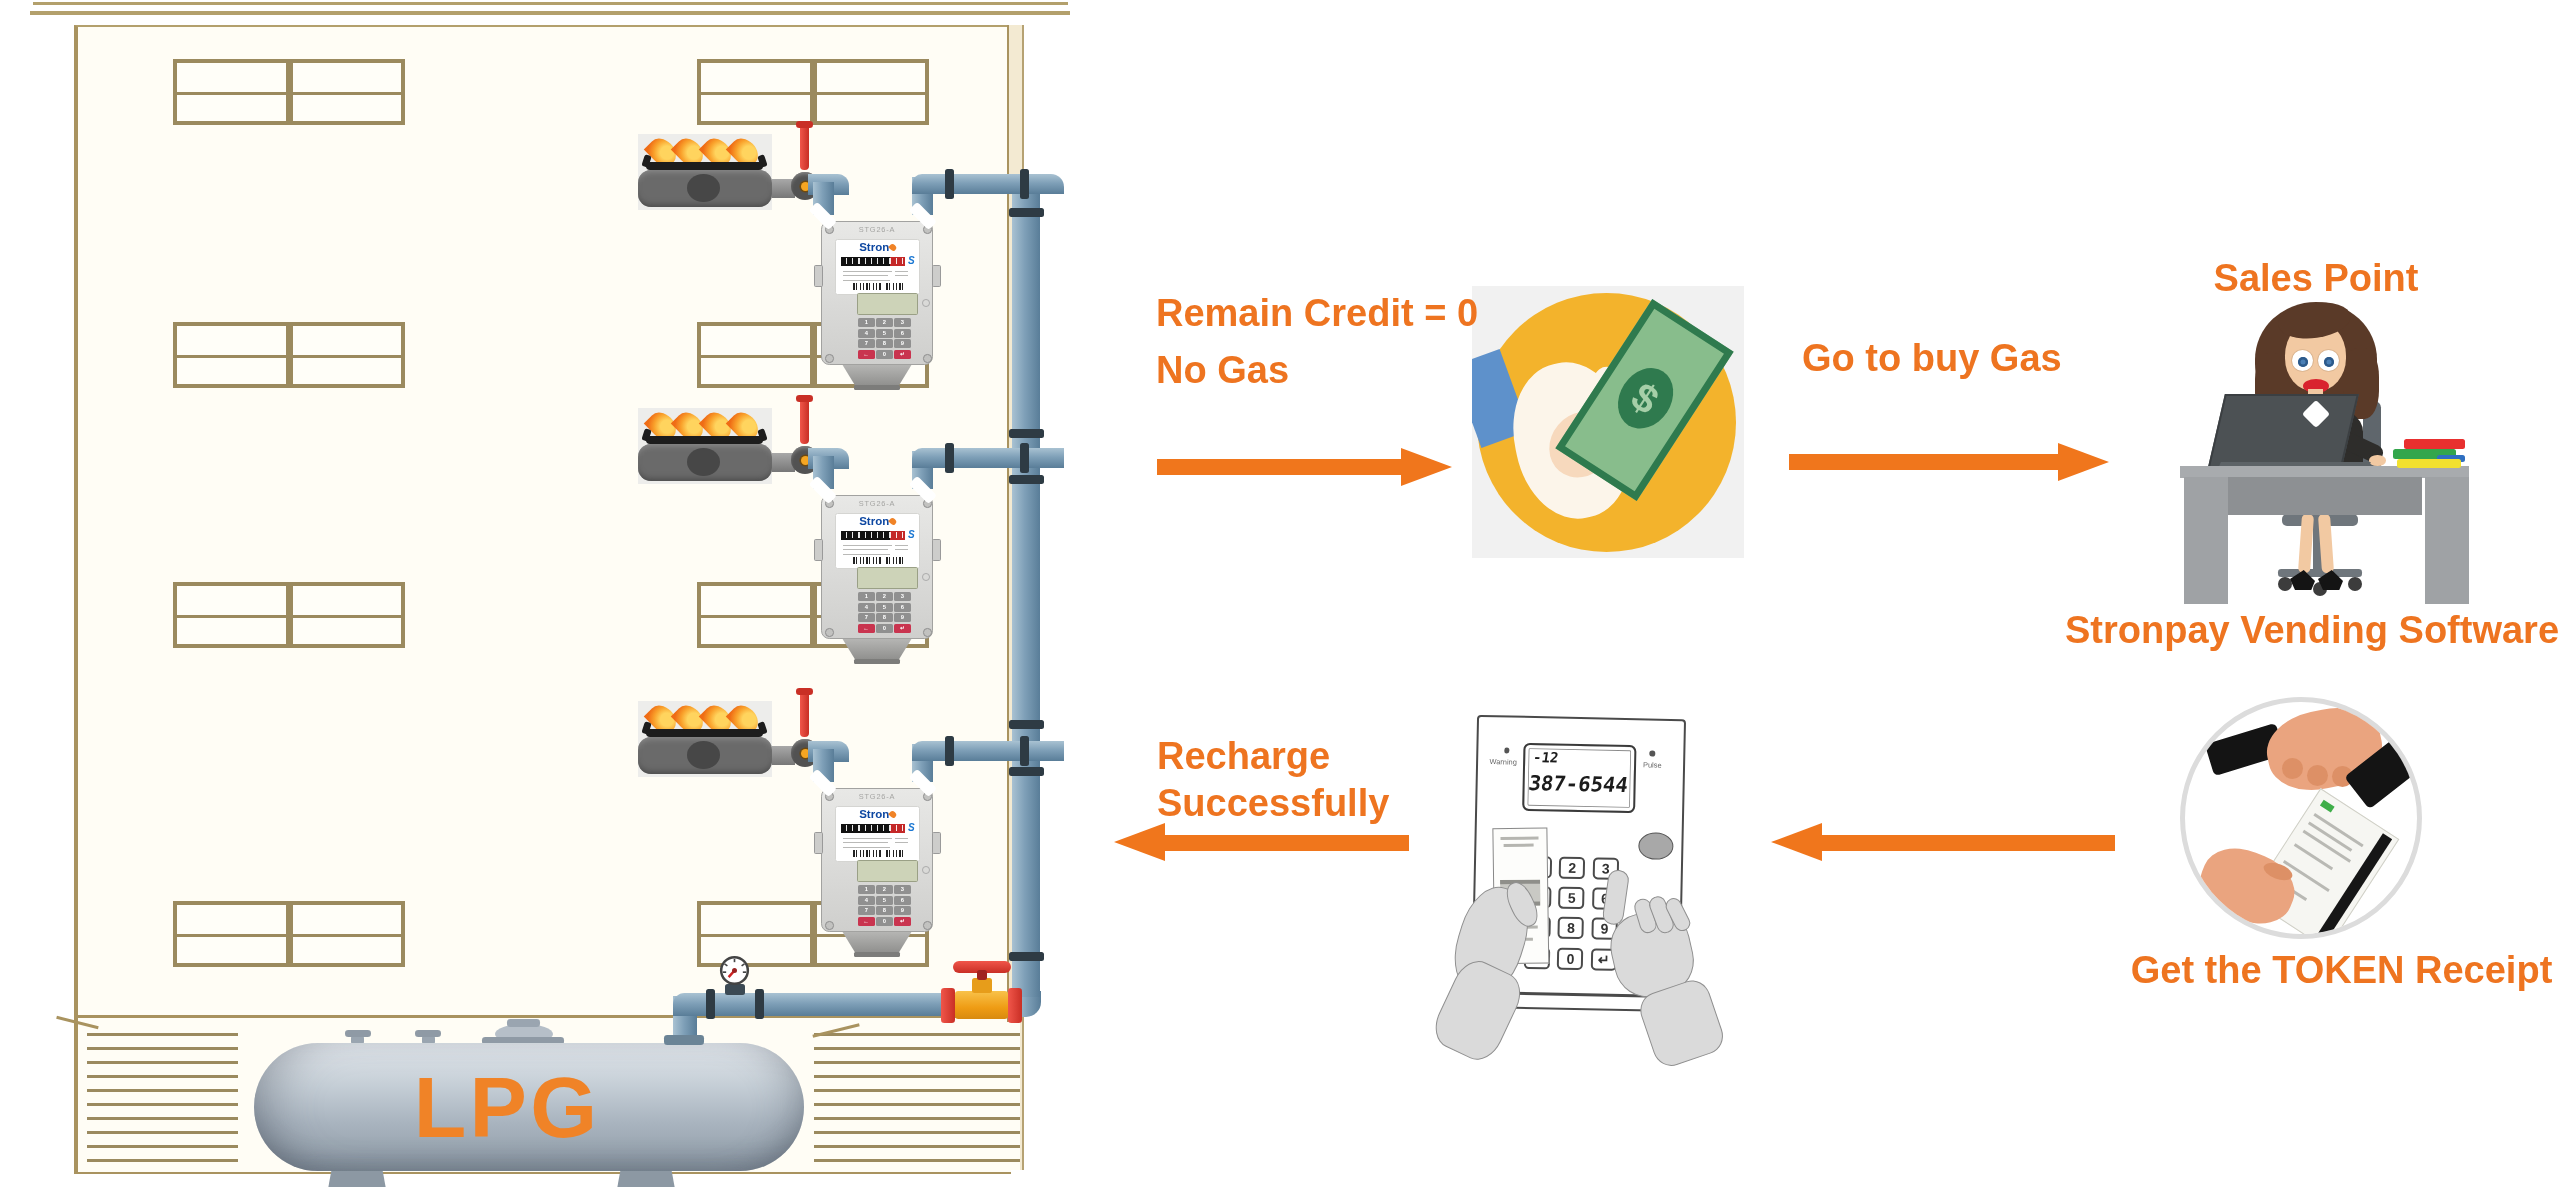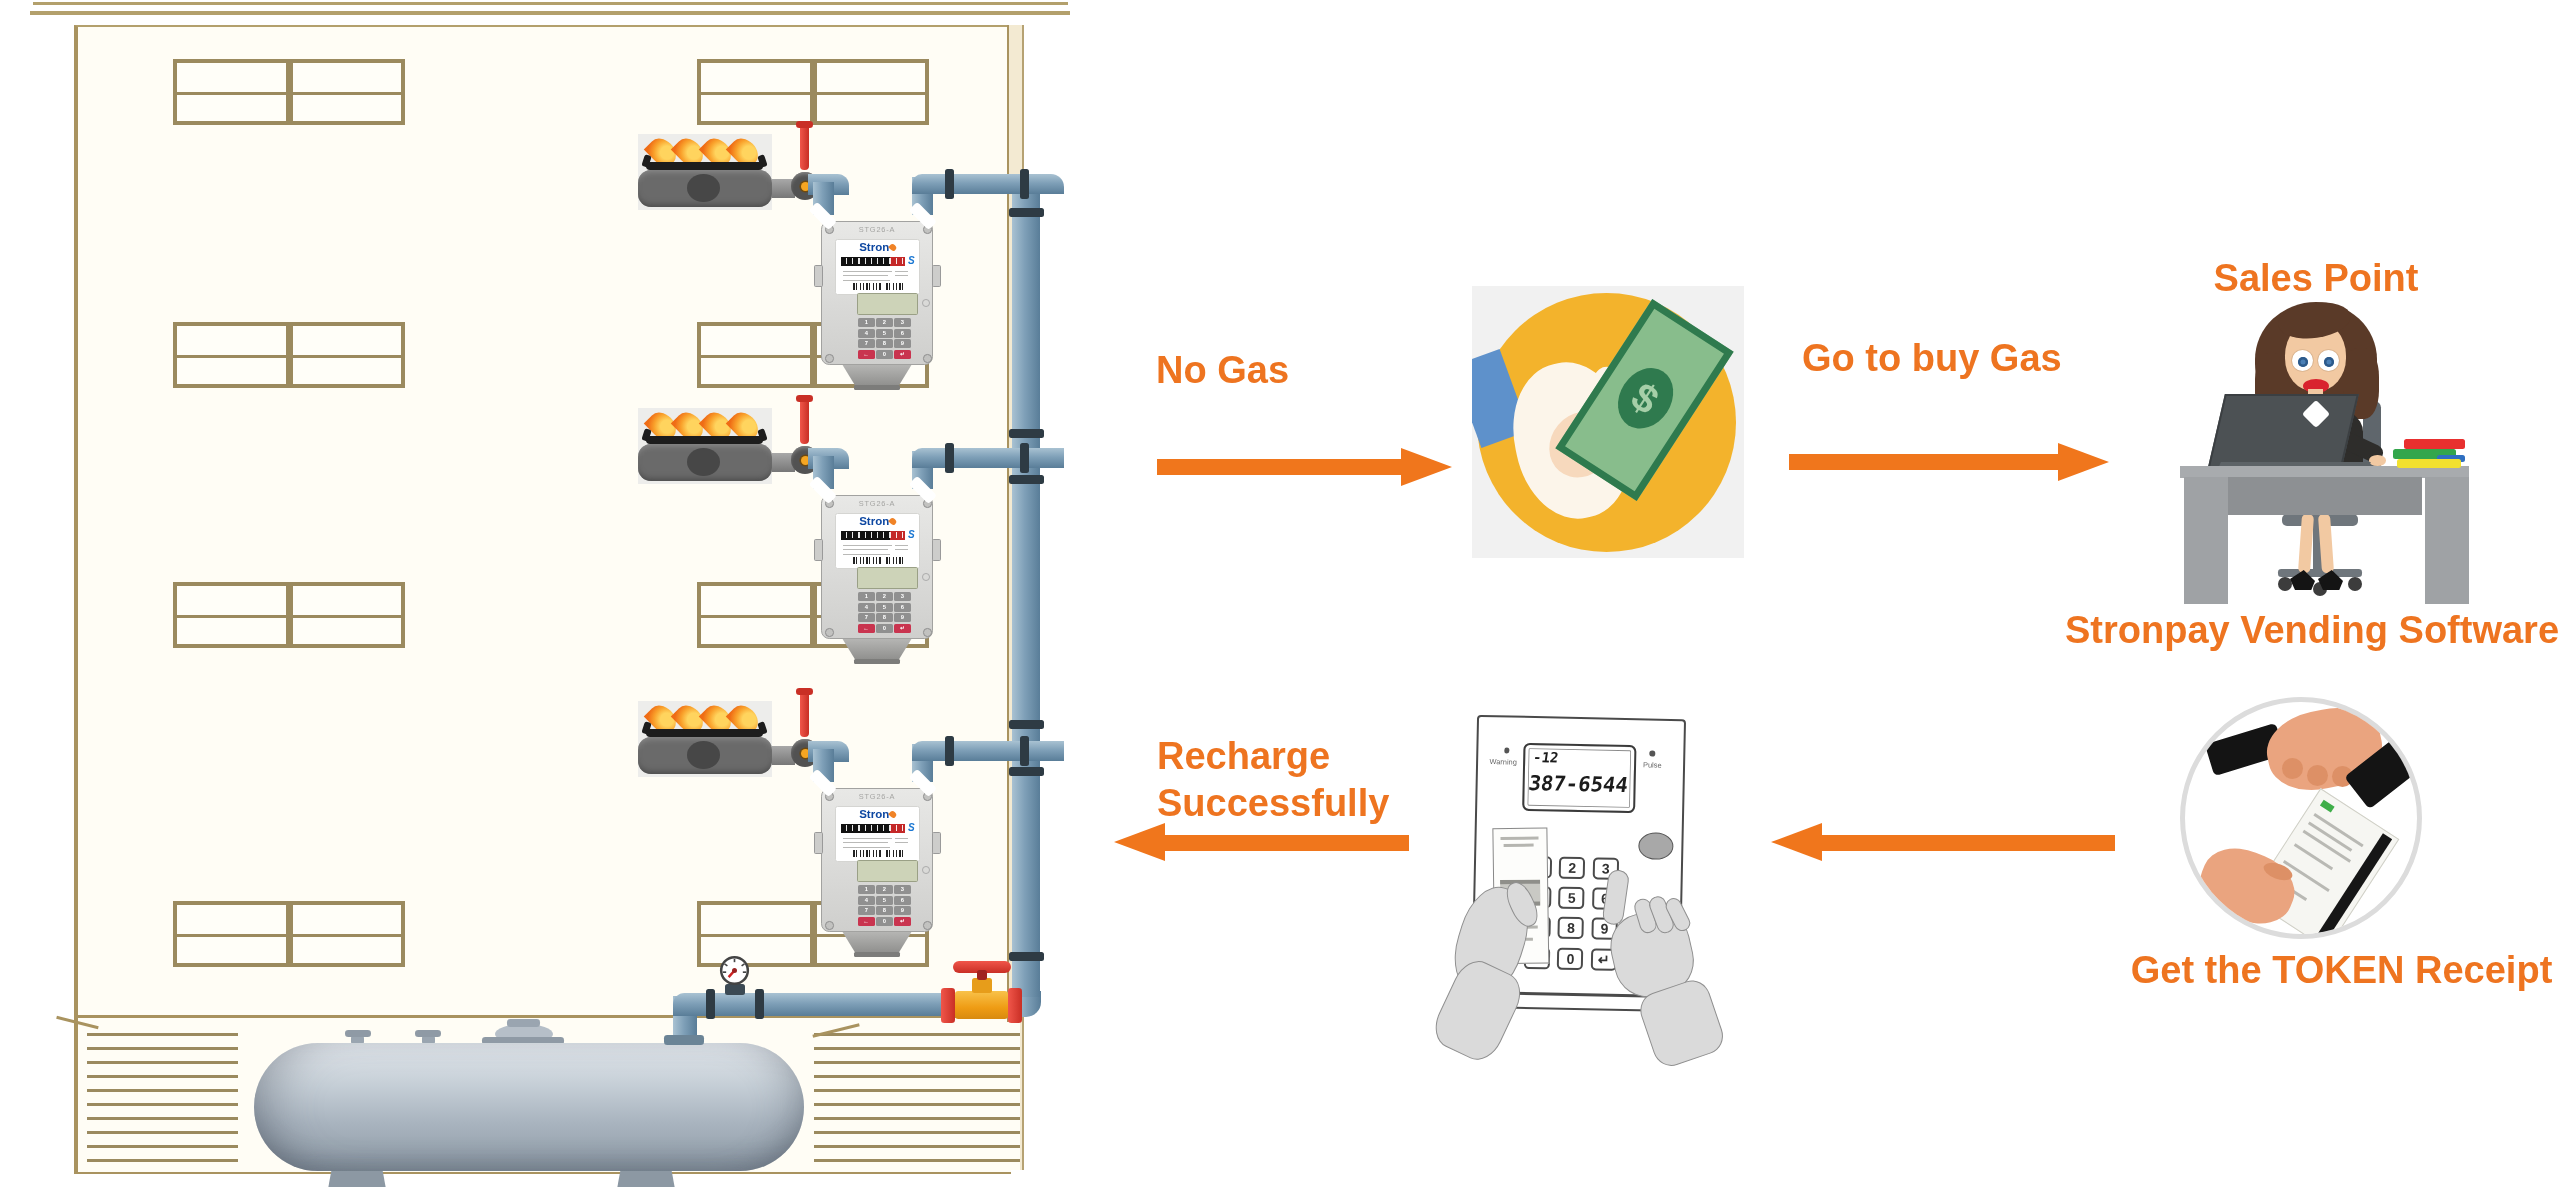--- a/index.html
+++ b/index.html
@@ -209,20 +209,21 @@
   <div class="tankleg" style="left:617px;top:1151px;"></div>
 
   <div class="fitting" style="left:351px;top:1035px;width:13px;height:10px;"></div>
   <div class="fitting" style="left:345px;top:1030px;width:26px;height:6.6px;background:#8f9aa5;"></div>
   <div class="fitting" style="left:422px;top:1035px;width:13px;height:10px;"></div>
   <div class="fitting" style="left:415px;top:1030px;width:26px;height:6.6px;background:#8f9aa5;"></div>
   <div class="fitting" style="left:495px;top:1024px;width:58px;height:20px;border-radius:50%;background:#b6bfc8;"></div>
   <div class="fitting" style="left:507px;top:1019px;width:33px;height:8.2px;background:#9aa5b0;"></div>
   <div class="fitting" style="left:482px;top:1037px;width:82px;height:8.2px;background:#8f9aa5;"></div>
   <div class="tank"></div>
+  <div class="lpg">LPG</div>
 
   <div class="pipe-v" style="left:673px;top:996px;width:24px;height:49px;z-index:6;"></div>
   <div class="fitting" style="left:664px;top:1035px;width:40px;height:10px;background:#6b8496;z-index:6;"></div>
   <div class="pipe-h" style="left:673px;top:993px;width:41px;height:23px;border-top-left-radius:11.5px;z-index:6;"></div>
   <div class="pipe-h" style="left:709px;top:993px;width:234px;height:23px;z-index:6;"></div>
   <div class="band-v" style="left:706px;top:989px;"></div>
   <div class="band-v" style="left:755px;top:989px;"></div>
   <div class="gaugetee"></div>
   <svg class="abs" style="left:717px;top:953px;width:35px;height:35px;z-index:7;" viewBox="0 0 42 42">
     <circle cx="21" cy="21" r="16" fill="#fff" stroke="#444" stroke-width="3"></circle>
@@ -445,20 +446,21 @@
           <div class="kkey">9</div>
           <div class="kkey red">←</div>
           <div class="kkey">0</div>
           <div class="kkey red">↵</div>
         </div>
     </div>
     <div class="mbase"></div>
     <div class="mlip"></div>
   </div>
 
+  <div class="otext" style="left:1156px;top:293px;">Remain Credit = 0</div>
   <div class="otext" style="left:1156px;top:350px;">No Gas</div>
   <div class="shaft" style="left:1157px;top:459px;width:247px;"></div>
   <div class="head-r" style="left:1401px;top:448px;"></div>
 
   <div class="otext" style="left:1802px;top:338px;">Go to buy Gas</div>
   <div class="shaft" style="left:1789px;top:454px;width:272px;"></div>
   <div class="head-r" style="left:2058px;top:443px;"></div>
 
   <div class="otext" style="left:2184px;top:258px;width:264px;text-align:center;">Sales Point</div>
   <div class="otext" style="left:2044px;top:610px;width:536px;text-align:center;">Stronpay Vending Software</div>

